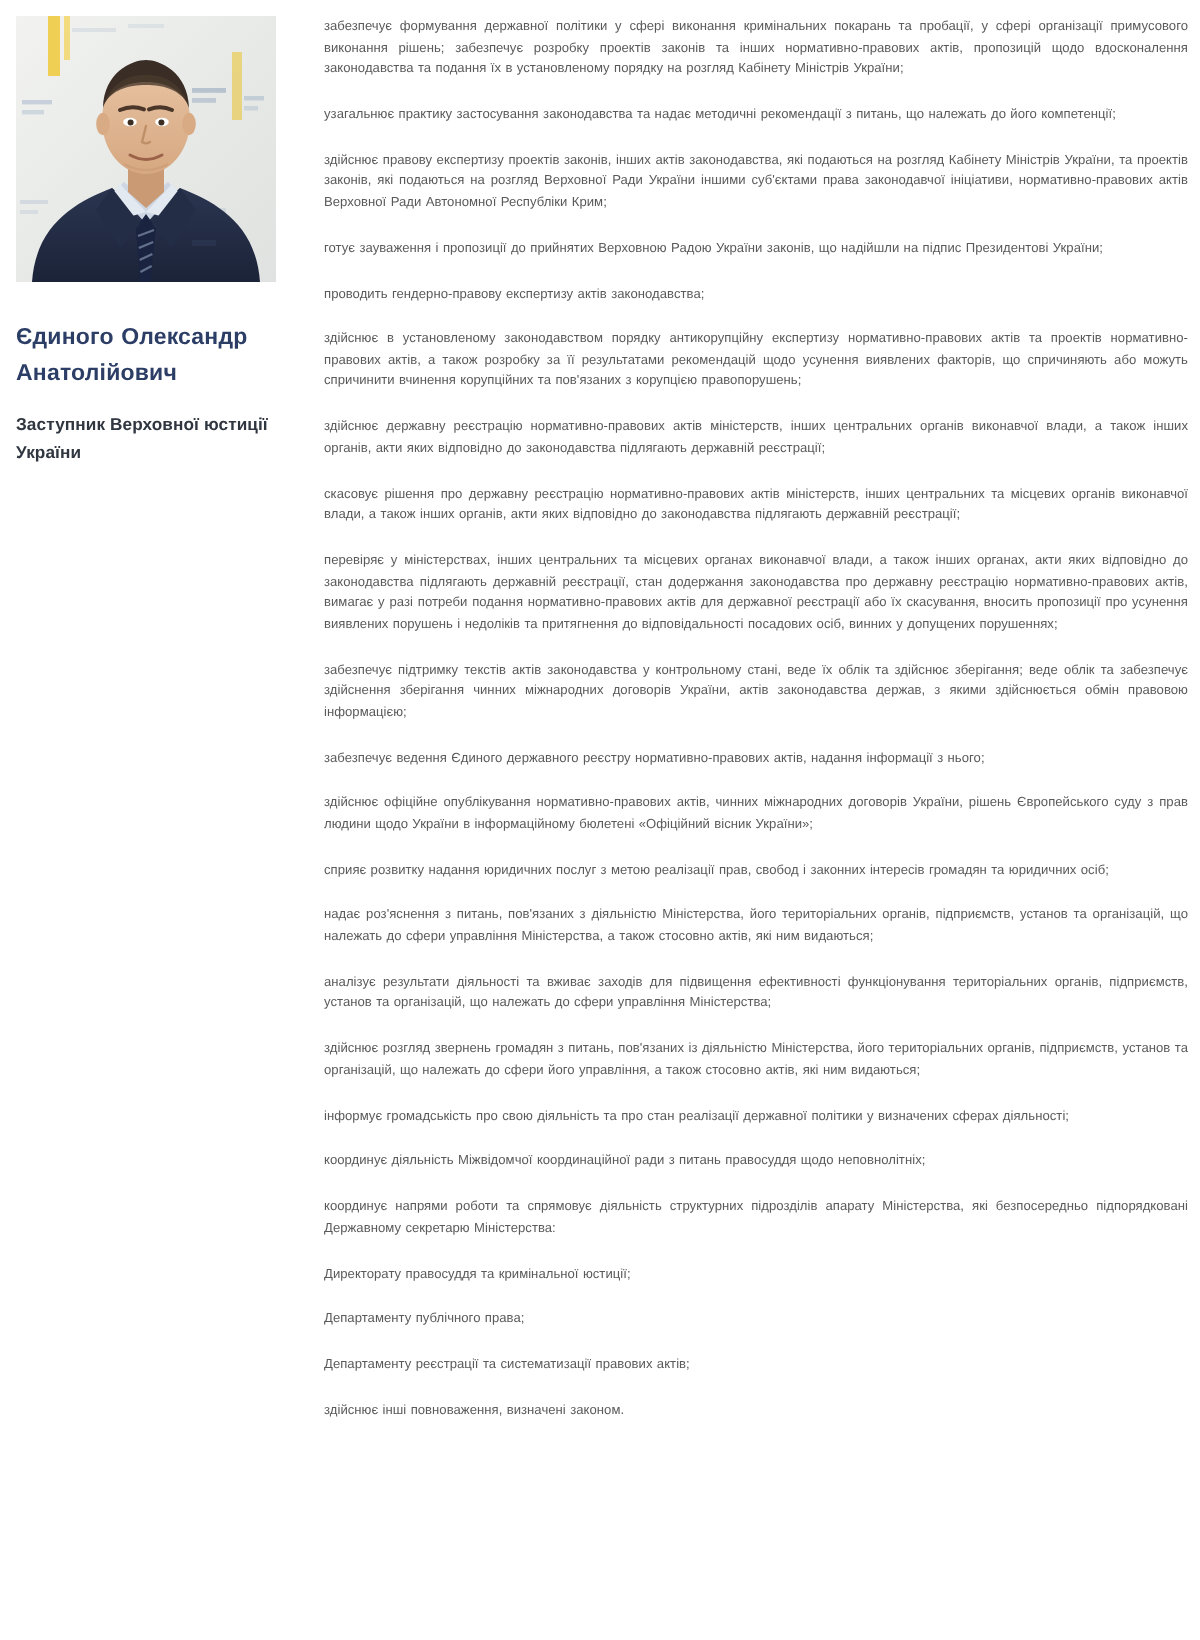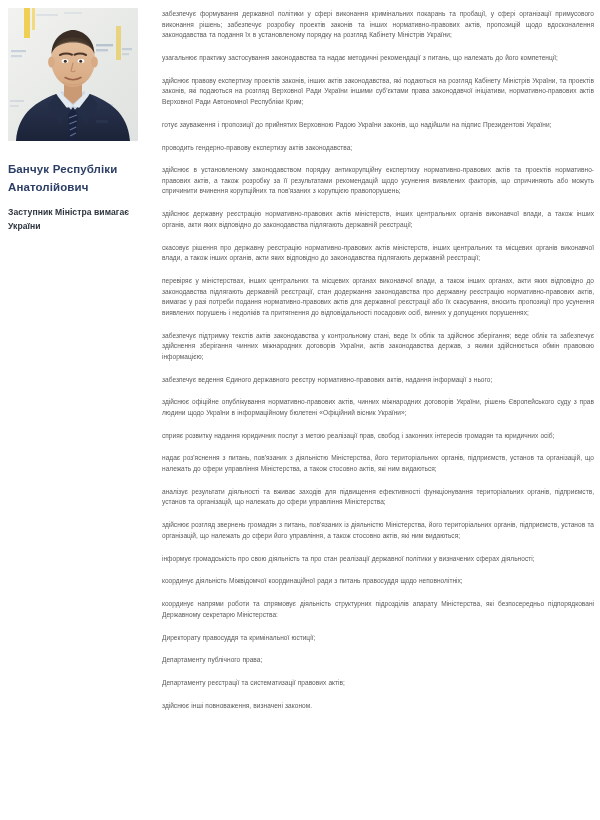--- a/index.html
+++ b/index.html
@@ -166,23 +166,23 @@
 
           <path d="M 65 55 L 63 63 q 2 1.4 4 0" stroke="#bf8f68" stroke-width="1.2" fill="none" stroke-linecap="round"></path>
 
           <path d="M 57 69.5 q 8 4.4 16 0" stroke="#9c6249" stroke-width="1.5" fill="none" stroke-linecap="round"></path>
 
           <path d="M 54 74 q 11 6 22 0" stroke="#c89872" stroke-width="1" fill="none" opacity="0.55"></path>
         </g>
       </svg>
     </div>
 
-    <div class="person-name">Банчук Республіки Анатолійович</div>
-
-    <div class="person-role">Заступник Міністра вимагає України</div>
+    <div class="person-name">Єдиного Олександр Анатолійович</div>
+
+    <div class="person-role">Заступник Верховної юстиції України</div>
   </aside>
 
   <main class="content">
     <div id="paragraph-list">
         <p class="para">забезпечує формування державної політики у сфері виконання кримінальних покарань та пробації, у сфері організації примусового виконання рішень; забезпечує розробку проектів законів та інших нормативно-правових актів, пропозицій щодо вдосконалення законодавства та подання їх в установленому порядку на розгляд Кабінету Міністрів України;</p>
         <p class="para">узагальнює практику застосування законодавства та надає методичні рекомендації з питань, що належать до його компетенції;</p>
         <p class="para">здійснює правову експертизу проектів законів, інших актів законодавства, які подаються на розгляд Кабінету Міністрів України, та проектів законів, які подаються на розгляд Верховної Ради України іншими суб'єктами права законодавчої ініціативи, нормативно-правових актів Верховної Ради Автономної Республіки Крим;</p>
         <p class="para">готує зауваження і пропозиції до прийнятих Верховною Радою України законів, що надійшли на підпис Президентові України;</p>
         <p class="para">проводить гендерно-правову експертизу актів законодавства;</p>
         <p class="para">здійснює в установленому законодавством порядку антикорупційну експертизу нормативно-правових актів та проектів нормативно-правових актів, а також розробку за її результатами рекомендацій щодо усунення виявлених факторів, що спричиняють або можуть спричинити вчинення корупційних та пов'язаних з корупцією правопорушень;</p>

